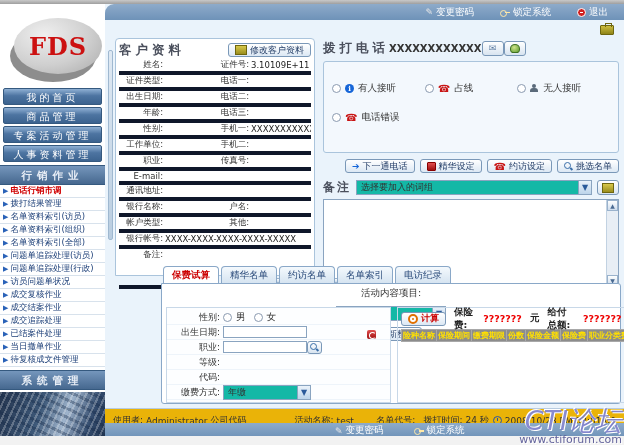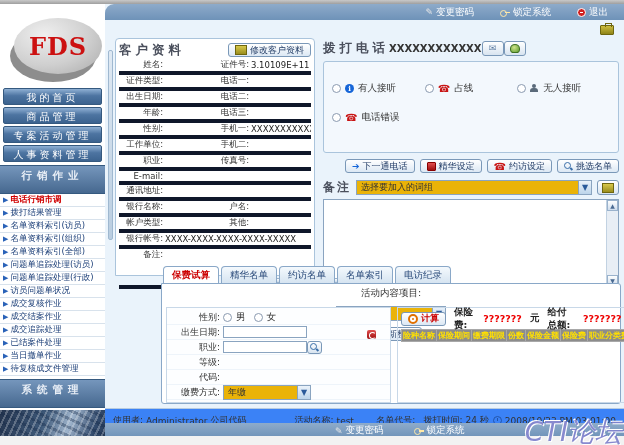--- a/index.html
+++ b/index.html
@@ -15,21 +15,21 @@
   .logo-shadow { position:absolute; left:10px; top:26px; width:86px; height:52px; border-radius:50%;
                  background:#8d8d8d; }
   .logo-ellipse { position:absolute; left:14px; top:14px; width:88px; height:56px; border-radius:50%;
                   background:radial-gradient(ellipse at 35% 30%, #efefef 0%, #cfcfcf 55%, #a9a9a9 100%);
                   display:flex; align-items:center; justify-content:center; }
   .logo-text { font-family:"DejaVu Serif","Liberation Serif",serif; font-size:24px; font-weight:bold;
                color:#cc1111; letter-spacing:1px; }
   .nav-btn { margin:2px 3px 0 3px; height:17px; line-height:17px; text-align:center; color:#fff;
              font-size:10px; letter-spacing:3px; border:1px solid #35597f; border-radius:2px;
              background:linear-gradient(#8fb0d4,#4d74a1 45%,#3c638f); cursor:pointer; }
-  .nav-section { margin:3px 0 0 0; height:29px; line-height:18px; text-align:center; color:#e8eef6;
+  .nav-section { margin:3px 0 0 0; height:20px; line-height:18px; text-align:center; color:#e8eef6;
              font-size:10.5px; letter-spacing:5px; font-weight:bold;
              background:linear-gradient(#7596bc,#46688f); border-top:1px solid #35597f; border-bottom:1px solid #35597f; }
   .nav-item { height:13px; display:flex; align-items:center; gap:2px; padding-left:3px;
               border-bottom:1px solid #d8e2ec; color:#1c3f78; font-size:8.5px; white-space:nowrap; cursor:pointer; }
   .nav-item .arr { color:#2a62b8; font-size:7px; }
   .nav-item.active { color:#d00000; font-weight:bold; }
   .building { height:84px; margin-top:2px;
       background:
         repeating-linear-gradient(115deg, rgba(255,255,255,.25) 0 2px, rgba(0,0,0,0) 2px 6px),
         repeating-linear-gradient(25deg, rgba(20,40,70,.35) 0 3px, rgba(0,0,0,0) 3px 8px),
@@ -96,21 +96,21 @@
   .dial-number { font-weight:bold; letter-spacing:0; font-size:10px; }
   .mini-btn { width:22px; height:15px; border:1px solid #7a98b8; border-radius:3px; background:linear-gradient(#fff,#d8e4f0);
               display:inline-flex; align-items:center; justify-content:center; cursor:pointer; }
   .options-box { margin-top:3px; border:1px solid #aac4dc; background:#f3f8fd; border-radius:3px; height:92px; padding:20px 8px 0 8px; }
   .opt-grid { display:grid; grid-template-columns:1fr 1fr 1fr; row-gap:16px; }
   .opt { display:flex; align-items:center; gap:4px; font-size:9.5px; cursor:pointer; }
   .radio { width:9px; height:9px; border-radius:50%; border:1px solid #8a9ab0; background:#fff; flex:none; }
   .dial-btns { display:flex; justify-content:flex-end; gap:5px; margin-top:6px; }
   .notes-row { display:flex; align-items:center; gap:5px; margin-top:6px; }
   .notes-label { font-size:12px; font-weight:bold; color:#4a4f5c; letter-spacing:2px; }
-  .fake-select { border:1px solid #8aa4c0; background:#eab308; height:15px; display:flex; align-items:center;
+  .fake-select { border:1px solid #8aa4c0; background:#14b8a6; height:15px; display:flex; align-items:center;
                  justify-content:space-between; padding-left:4px; font-size:9px; color:#333; flex:1; cursor:pointer; }
   .sel-arrow { width:13px; height:13px; background:linear-gradient(#eaf2fa,#bcd4ea); border-left:1px solid #8aa4c0;
                color:#2a5a9a; font-size:8px; display:flex; align-items:center; justify-content:center; }
   .notes-area { position:relative; margin-top:3px; height:88px; border:1px solid #8aa4c0; background:#fff; }
   .vscroll { position:absolute; right:0; top:0; bottom:0; width:12px; background:#e8eef5; border-left:1px solid #c2d2e2;
              display:flex; flex-direction:column; justify-content:space-between; }
   .vs-btn { height:11px; background:linear-gradient(#fdfefe,#cfdded); border:1px solid #9ab2cc; color:#4a6a92;
             font-size:6px; text-align:center; line-height:10px; cursor:pointer; }
 
   .splitter { position:absolute; left:10px; top:258px; width:504px; height:6px; display:flex; justify-content:center; }
@@ -136,21 +136,21 @@
   .calc-top { display:flex; align-items:center; gap:8px; height:17px; font-size:9.5px; }
   .calc-btn-label { color:#cc0000; font-weight:bold; }
   .blabel { font-weight:bold; color:#222; }
   .qval { color:#ee0000; font-weight:bold; }
   .ptable { width:100%; border-collapse:collapse; margin-top:2px; }
   .ptable th { background:#8c8c8c; color:#ffe000; font-size:8px; font-weight:bold; height:12px;
                border:1px solid #a8a8a8; white-space:nowrap; padding:0 1px; }
   .ptable td { height:60px; }
 
   
-  .statusbar { position:absolute; left:0px; top:388px; width:519px; height:24px; background:#3b82f6;
+  .statusbar { position:absolute; left:0px; top:388px; width:519px; height:24px; background:#eab308;
                border-top:1px solid #b7cbe0; display:flex; align-items:center; gap:4px; font-size:9px; padding:0 8px; }
   .statusbar .seg { display:flex; align-items:center; gap:3px; white-space:nowrap; }
   .bottombar { position:absolute; left:0; top:403px; width:519px; height:15px;
                background:linear-gradient(#8eabca,#6e92b8); display:flex; align-items:center; gap:30px; padding-left:230px; }
   .page-foot { position:absolute; left:0; top:436px; width:624px; height:9px; background:#f2f2f2; }
 
   .watermark { position:absolute; right:2px; bottom:0px; text-align:right; z-index:50; line-height:1; }
   .wm1 { font-size:27px; font-weight:normal; color:rgba(120,122,200,0.88);
          text-shadow:1px 1px 0 #fff, -1px -1px 0 #fff; font-style:italic; }
   .wm2 { font-size:11px; color:rgba(90,90,150,0.95); text-shadow:1px 1px 0 #fff; }
@@ -542,14 +542,15 @@
           <span>锁定系统</span>
         </span>
       </div>
     </div>
   </div>
 
   <div class="page-foot"></div>
 
   <div class="watermark">
     <div class="wm1">CTI论坛</div>
+    <div class="wm2">www.ctiforum.com</div>
   </div>
 </div>
 
 </body></html>

